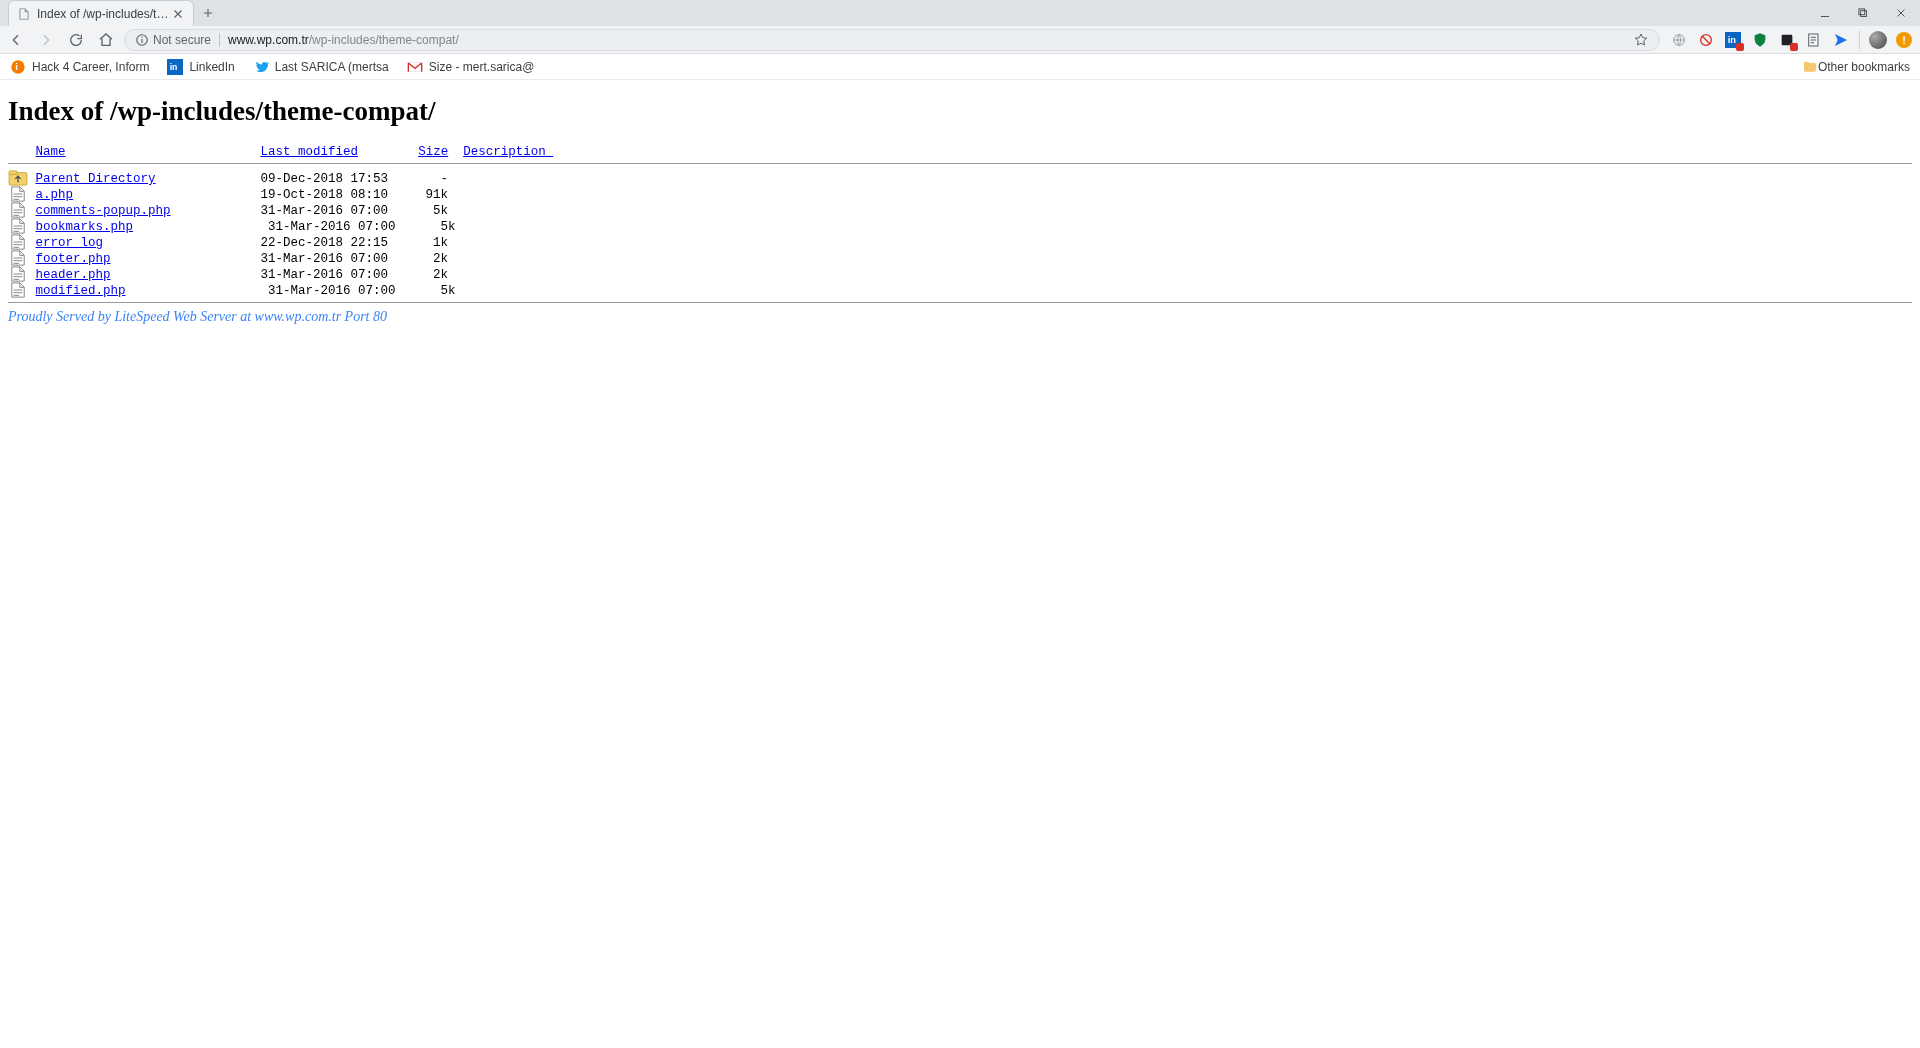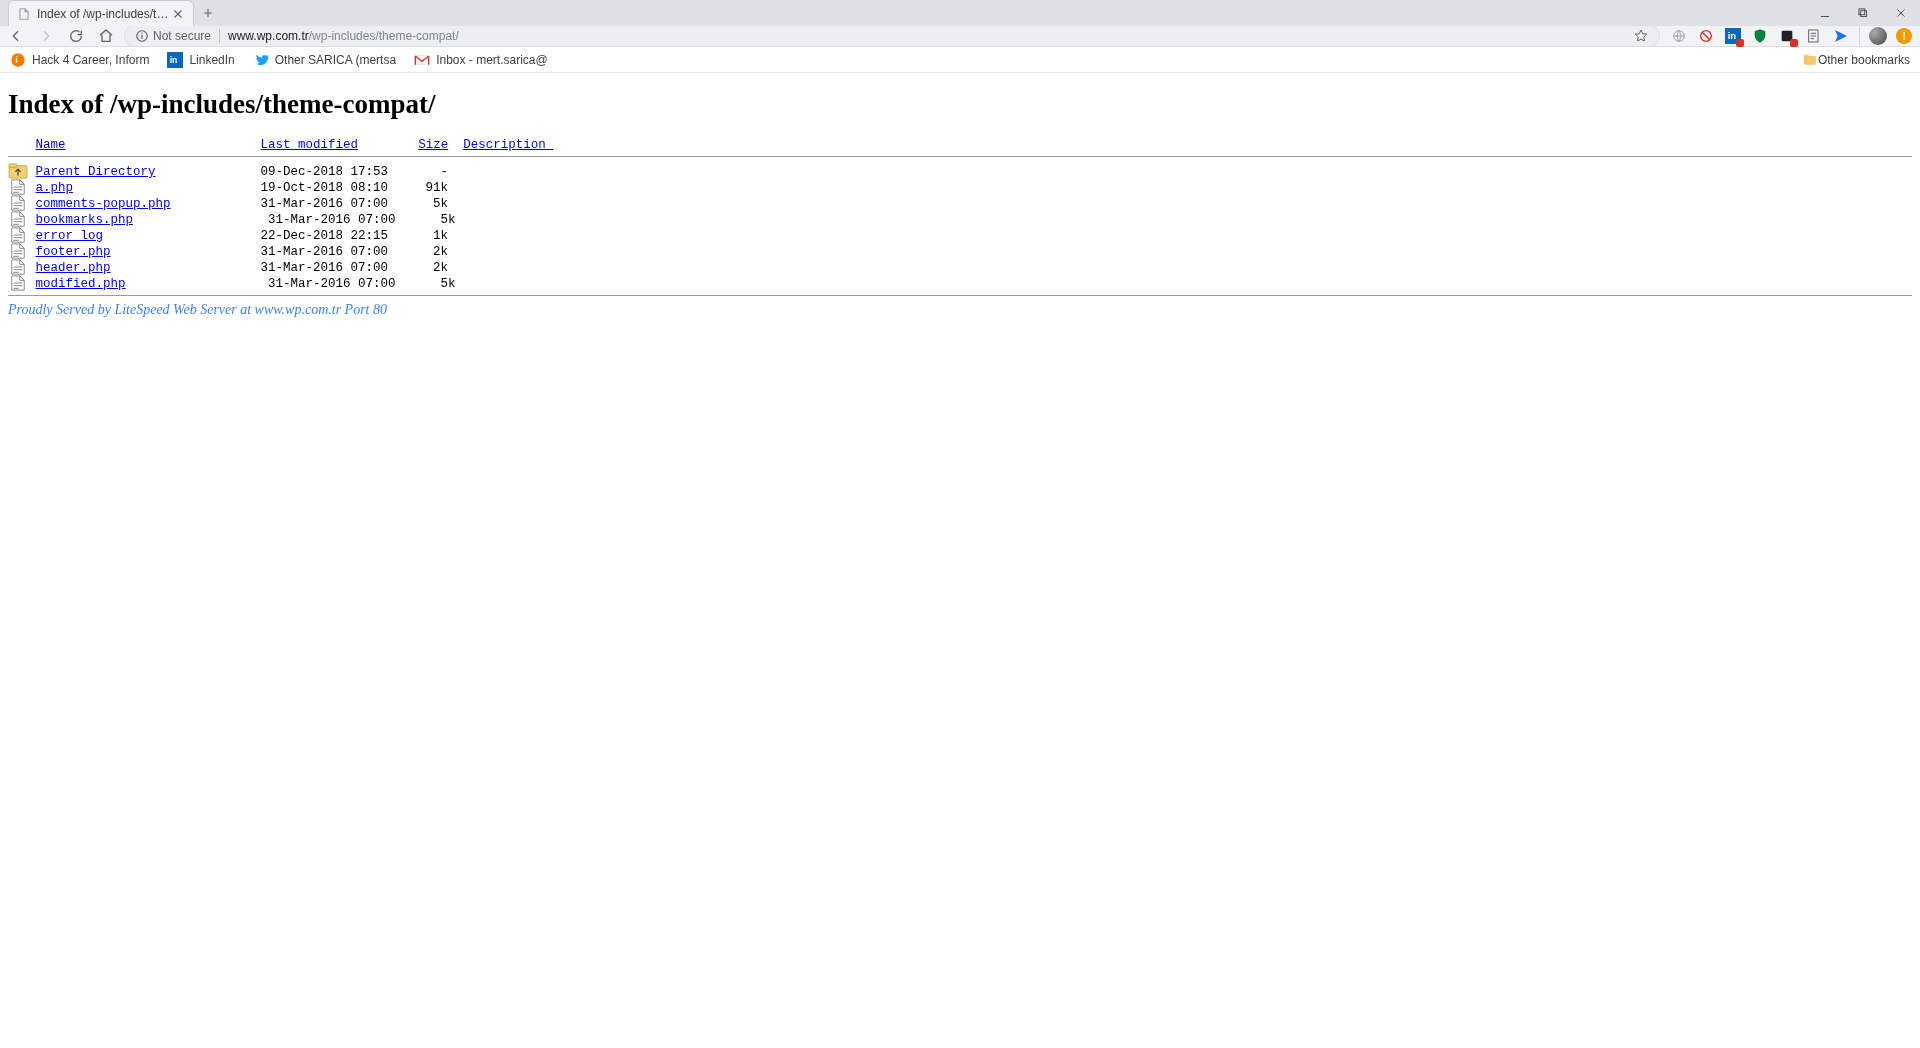--- a/index.html
+++ b/index.html
@@ -7,21 +7,21 @@
   
   .titlebar { height: 26px; background: #dee1e6; display: flex; align-items: flex-end; position: relative; }
   .tab { width: 186px; height: 26px; background: #f1f3f4; border-radius: 6px 6px 0 0; display: flex; align-items: center; padding: 0 8px; margin-left: 8px; border: 1px solid #c9ccd1; border-bottom: none; }
   .tab-favicon { width: 14px; height: 14px; margin-right: 6px; flex-shrink: 0; }
   .tab-title { flex: 1; white-space: nowrap; overflow: hidden; text-overflow: ellipsis; font-size: 12px; color: #3c4043; }
   .tab-close { width: 14px; height: 14px; color: #5f6368; cursor: pointer; display:flex; align-items:center; justify-content:center;}
   .new-tab { width: 28px; height: 26px; display: flex; align-items: center; justify-content: center; color: #5f6368; cursor: pointer; }
   .win-controls { position: absolute; right: 0; top: 0; height: 26px; display: flex; }
   .win-btn { width: 38px; height: 26px; display: flex; align-items: center; justify-content: center; color: #3c4043; cursor: pointer; }
 
-  .toolbar { height: 21px; background: #f1f3f4; border-bottom: 1px solid #dadce0; display: flex; align-items: center; padding: 0 8px; gap: 10px; }
+  .toolbar { height: 28px; background: #f1f3f4; border-bottom: 1px solid #dadce0; display: flex; align-items: center; padding: 0 8px; gap: 10px; }
   .nav-icons { display: flex; align-items: center; gap: 14px; color: #5f6368; }
   .nav-icons .disabled { color: #bdc1c6; }
   .omnibox { flex: 1; height: 22px; background: #eceff1; border: 1px solid #dadce0; border-radius: 12px; display: flex; align-items: center; padding: 0 10px; gap: 8px; color: #5f6368; font-size: 12px; }
   .omnibox .secure { display: flex; align-items: center; gap: 4px; color: #5f6368; }
   .omnibox .divider { width: 1px; height: 14px; background: #c0c3c8; }
   .omnibox .url { color: #202124; }
   .omnibox .url .path { color: #80868b; }
   .ext-icons { display: flex; align-items: center; gap: 9px; }
   .ext-icon { width: 18px; height: 18px; display:flex; align-items:center; justify-content:center; position:relative; }
   .ext-badge { position:absolute; right:-2px; bottom:-2px; width:8px; height:8px; background:#d93025; border-radius:2px; font-size:6px; color:#fff; display:flex; align-items:center; justify-content:center;}
@@ -202,31 +202,31 @@
           </svg>
         </span>
         <span>LinkedIn</span>
       </div>
       <div class="bm-item">
         <span class="fav">
           <svg viewBox="0 0 24 24" class="icon16">
             <path fill="#1da1f2" d="M22 5.9c-.7.3-1.5.6-2.3.7.8-.5 1.5-1.3 1.8-2.3-.8.5-1.7.8-2.6 1-1.5-1.6-4-1.1-5 1-.3.6-.4 1.3-.3 2-3.3-.2-6.2-1.7-8.2-4.2-1.1 1.9-.5 4.2 1.3 5.3-.6 0-1.2-.2-1.8-.5 0 2 1.4 3.7 3.3 4.1-.6.2-1.2.2-1.8.1.5 1.6 2 2.8 3.8 2.8-1.6 1.2-3.5 1.9-5.5 1.8 1.9 1.2 4.1 1.9 6.3 1.9 7.5 0 11.7-6.4 11.4-12.1.8-.6 1.5-1.3 2-2.2z"></path>
           </svg>
         </span>
-        <span>Other SARICA (mertsa</span>
+        <span>Last SARICA (mertsa</span>
       </div>
       <div class="bm-item">
         <span class="fav">
           <svg viewBox="0 0 24 24" class="icon16">
             <rect x="2" y="5" width="20" height="14" fill="#fff" stroke="#e0e0e0"></rect>
             <path fill="none" stroke="#d93025" stroke-width="2" d="M2 6l10 8 10-8"></path>
             <path fill="none" stroke="#d93025" stroke-width="2" d="M2 6v13M22 6v13"></path>
           </svg>
         </span>
-        <span>Inbox - mert.sarica@</span>
+        <span>Size - mert.sarica@</span>
       </div>
     </div>
   <div class="bm-spacer"></div>
   <div class="bm-other">
     <span class="fav">
         <svg viewBox="0 0 24 24" class="icon16">
           <path fill="#f5c86e" d="M3 6a2 2 0 0 1 2-2h4l2 2h8a2 2 0 0 1 2 2v9a2 2 0 0 1-2 2H5a2 2 0 0 1-2-2V6z"></path>
         </svg>
       </span>
     <span>Other bookmarks</span>

